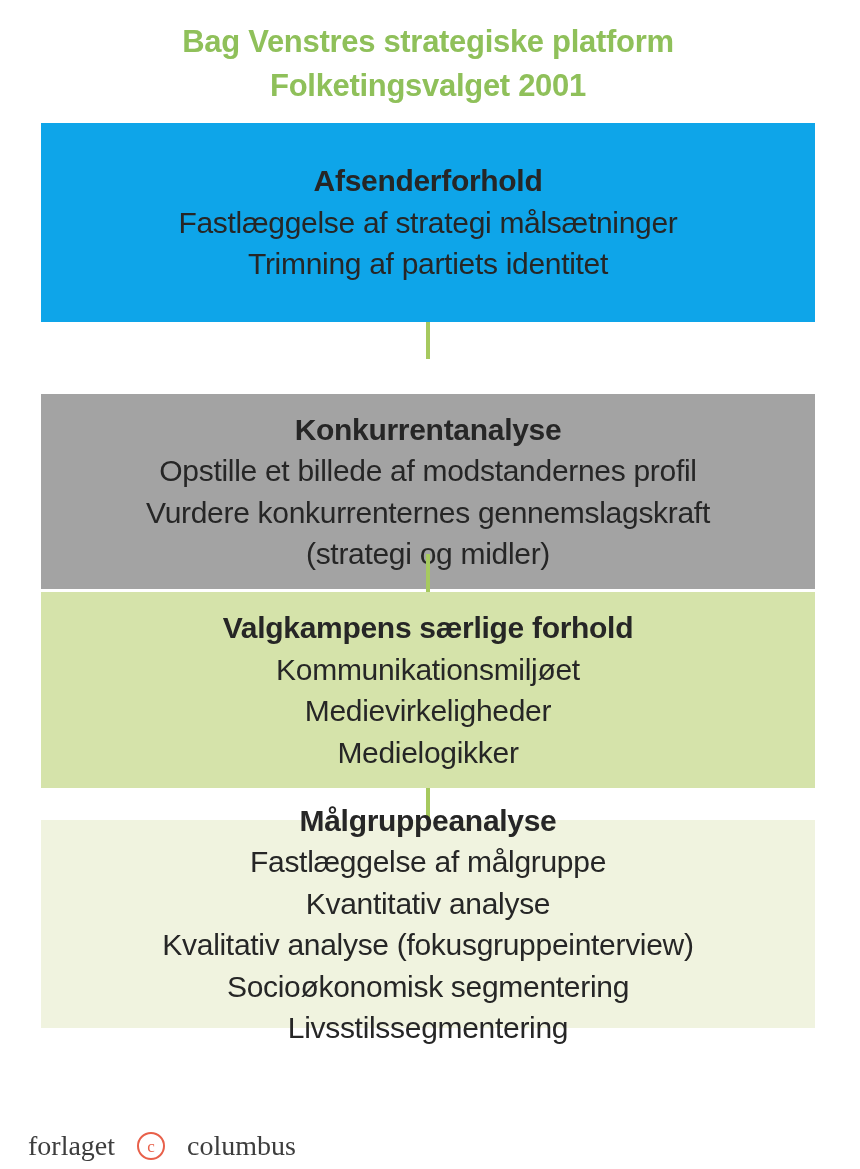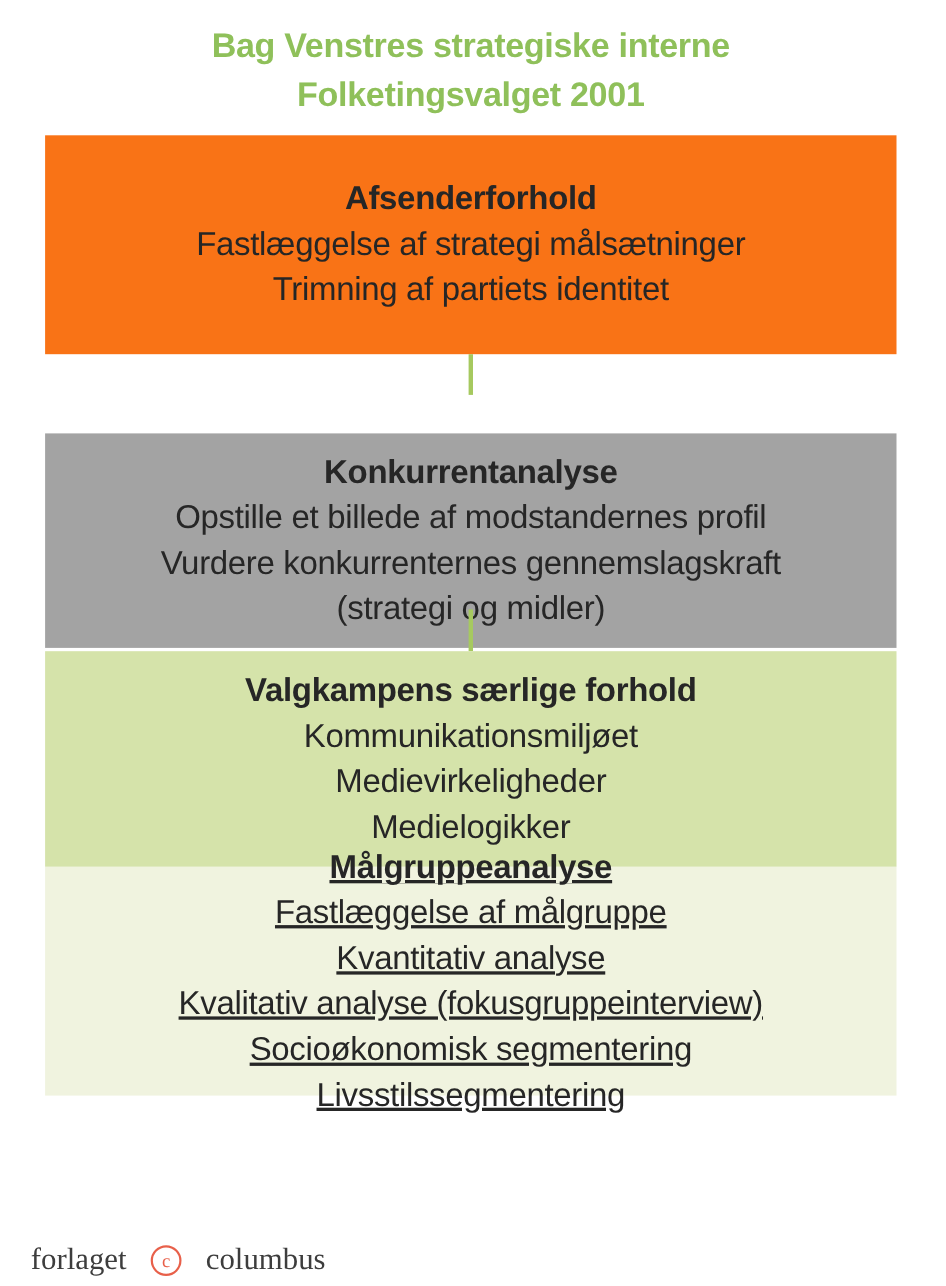--- a/index.html
+++ b/index.html
@@ -40,21 +40,21 @@
     font-size: 30px;
     line-height: 41.5px;
     letter-spacing: -0.3px;
   }
   .box .heading {
     font-weight: bold;
   }
   .box1 { top: 123px; height: 199px; background: #c5c5c5; }
   .box2 { top: 359px; height: 195px; background: #e9e9e9; }
   .box3 { top: 592px; height: 196px; background: #d5e3aa; }
-  .box4 { top: 788px; height: 208px; background: #f0f3df; text-decoration: underline; }
+  .box4 { top: 820px; height: 208px; background: #f0f3df; }
   .connector {
     position: absolute;
     left: 426px;
     width: 4px;
     background: #a6c95f;
   }
   .conn1 { top: 322px; height: 37px; }
   .conn2 { top: 554px; height: 38px; }
   .conn3 { top: 788px; height: 32px; }
   .footer {
@@ -81,25 +81,25 @@
     line-height: 1;
     margin: 0 2px;
   }
 </style>
 </head>
 <body>
 
 <div class="canvas">
 
   <div class="title">
-    <div style="color: rgb(143, 192, 90);">Bag Venstres strategiske interne</div>
+    <div style="color: rgb(143, 192, 90);">Bag Venstres strategiske platform</div>
     <div style="color: rgb(143, 192, 90);">Folketingsvalget 2001</div>
   </div>
 
-  <div class="box box1" style="background: #f97316;">
+  <div class="box box1" style="background: #0ea5e9;">
     <div class="heading">Afsenderforhold</div>
     <div class="line">Fastlæggelse af strategi målsætninger</div>
     <div class="line">Trimning af partiets identitet</div>
   </div>
 
   <div class="connector conn1" style="background: rgb(166, 201, 95);"></div>
 
   <div class="box box2" style="background: #a3a3a3; margin-top: 35px;">
     <div class="heading">Konkurrentanalyse</div>
     <div class="line">Opstille et billede af modstandernes profil</div>

